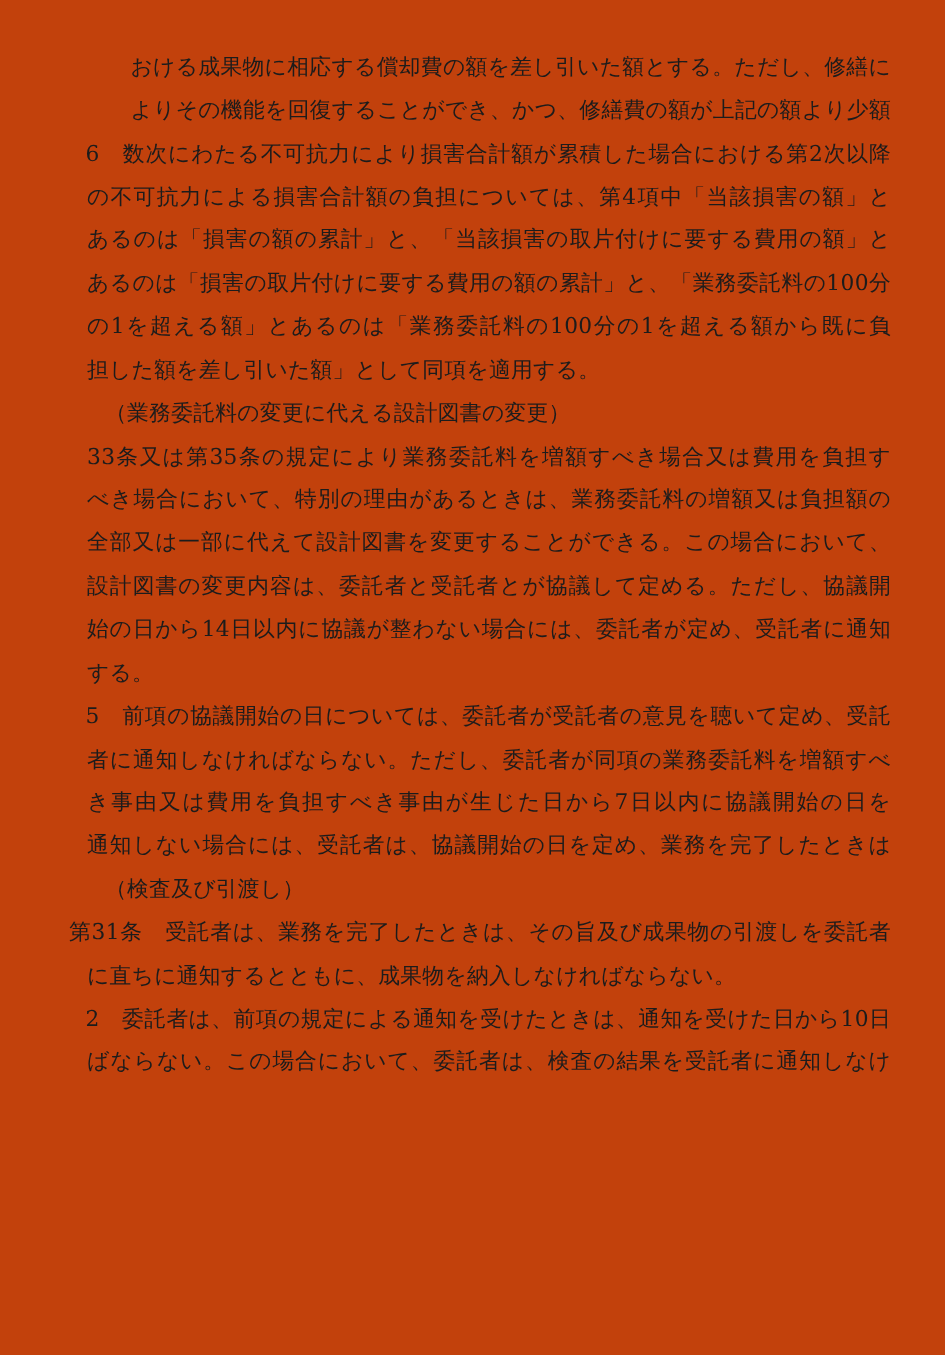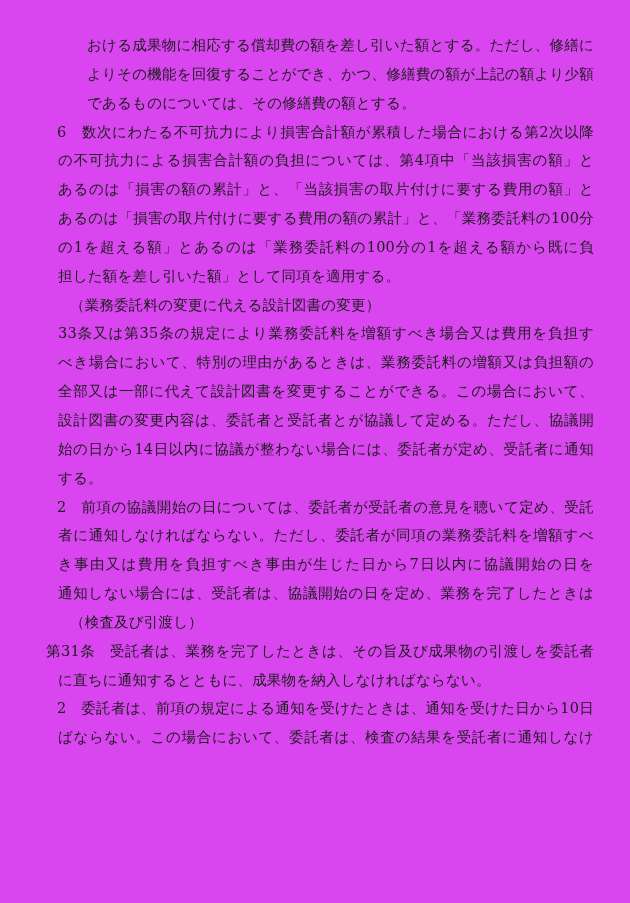--- a/index.html
+++ b/index.html
@@ -4,21 +4,21 @@
 <style>
   html, body {
     margin: 0;
     padding: 0;
     background: #ffffff;
   }
   .page {
     position: relative;
     width: 630px;
     height: 903px;
-    background: #d946ef;
+    background: #c2410c;
     overflow: hidden;
     font-family: "DejaVu Serif", "Liberation Serif", serif;
     color: #1c1c1c;
   }
   .doc-body {
     position: absolute;
     left: 46px;
     top: 31px;
     width: 548px;
   }
@@ -44,35 +44,34 @@
     overflow: hidden;
   }
 </style>
 </head>
 <body>
 
 <div class="page">
   <div class="doc-body" id="doc-body" style="color: rgb(28, 28, 28);">
       <div class="line ind-deep fill">おける成果物に相応する償却費の額を差し引いた額とする。ただし、修繕に</div>
       <div class="line ind-deep fill">よりその機能を回復することができ、かつ、修繕費の額が上記の額より少額</div>
-      <div class="line ind-deep">であるものについては、その修繕費の額とする。</div>
       <div class="line ind-item fill">6　数次にわたる不可抗力により損害合計額が累積した場合における第2次以降</div>
       <div class="line ind-cont fill">の不可抗力による損害合計額の負担については、第4項中「当該損害の額」と</div>
       <div class="line ind-cont fill">あるのは「損害の額の累計」と、「当該損害の取片付けに要する費用の額」と</div>
       <div class="line ind-cont fill">あるのは「損害の取片付けに要する費用の額の累計」と、「業務委託料の100分</div>
       <div class="line ind-cont fill">の1を超える額」とあるのは「業務委託料の100分の1を超える額から既に負</div>
       <div class="line ind-cont">担した額を差し引いた額」として同項を適用する。</div>
       <div class="line ind-heading">（業務委託料の変更に代える設計図書の変更）</div>
       <div class="line ind-cont fill">33条又は第35条の規定により業務委託料を増額すべき場合又は費用を負担す</div>
       <div class="line ind-cont fill">べき場合において、特別の理由があるときは、業務委託料の増額又は負担額の</div>
       <div class="line ind-cont fill">全部又は一部に代えて設計図書を変更することができる。この場合において、</div>
       <div class="line ind-cont fill">設計図書の変更内容は、委託者と受託者とが協議して定める。ただし、協議開</div>
       <div class="line ind-cont fill">始の日から14日以内に協議が整わない場合には、委託者が定め、受託者に通知</div>
       <div class="line ind-cont">する。</div>
-      <div class="line ind-item fill">2　前項の協議開始の日については、委託者が受託者の意見を聴いて定め、受託</div>
+      <div class="line ind-item fill">5　前項の協議開始の日については、委託者が受託者の意見を聴いて定め、受託</div>
       <div class="line ind-cont fill">者に通知しなければならない。ただし、委託者が同項の業務委託料を増額すべ</div>
       <div class="line ind-cont fill">き事由又は費用を負担すべき事由が生じた日から7日以内に協議開始の日を</div>
       <div class="line ind-cont fill">通知しない場合には、受託者は、協議開始の日を定め、業務を完了したときは</div>
       <div class="line ind-heading">（検査及び引渡し）</div>
       <div class="line ind-article fill">第31条　受託者は、業務を完了したときは、その旨及び成果物の引渡しを委託者</div>
       <div class="line ind-cont">に直ちに通知するとともに、成果物を納入しなければならない。</div>
       <div class="line ind-item fill">2　委託者は、前項の規定による通知を受けたときは、通知を受けた日から10日</div>
       <div class="line ind-cont fill">ばならない。この場合において、委託者は、検査の結果を受託者に通知しなけ</div>
     </div>
 </div>

